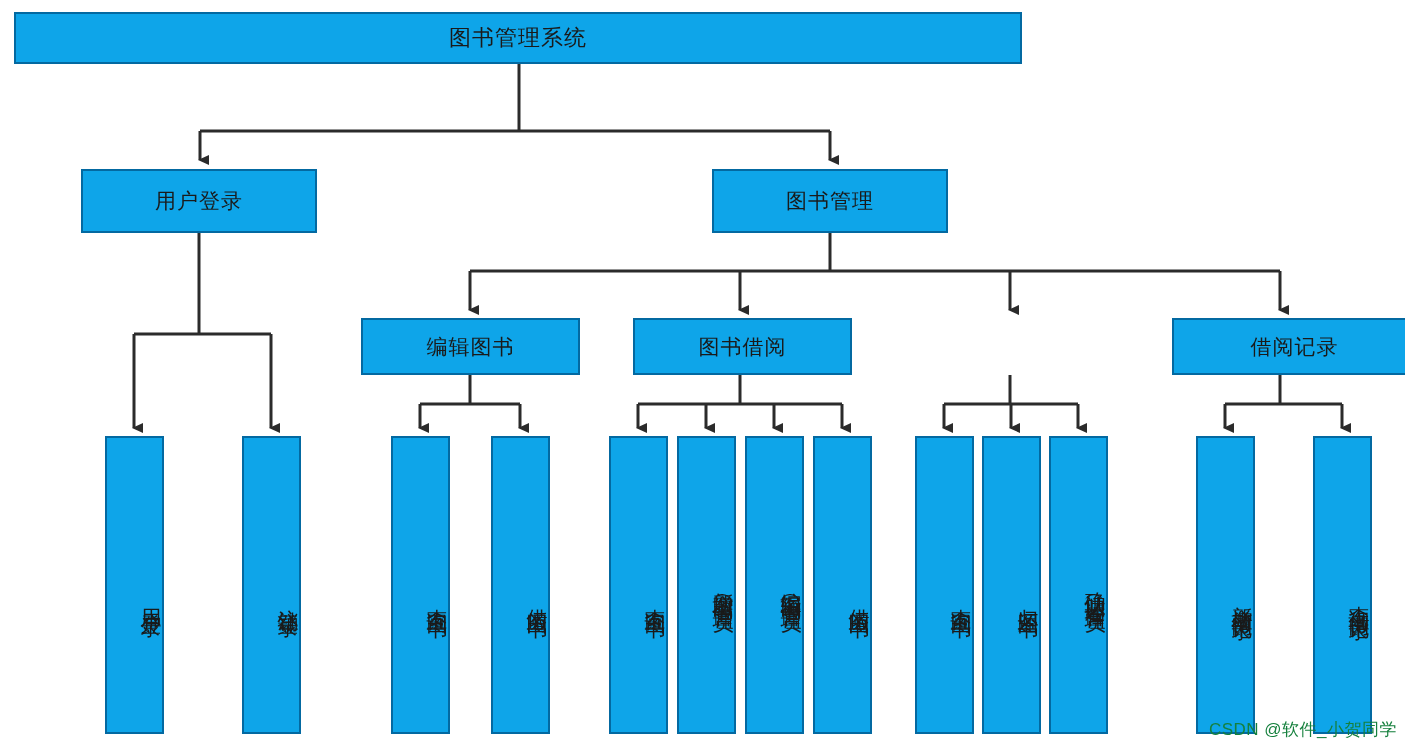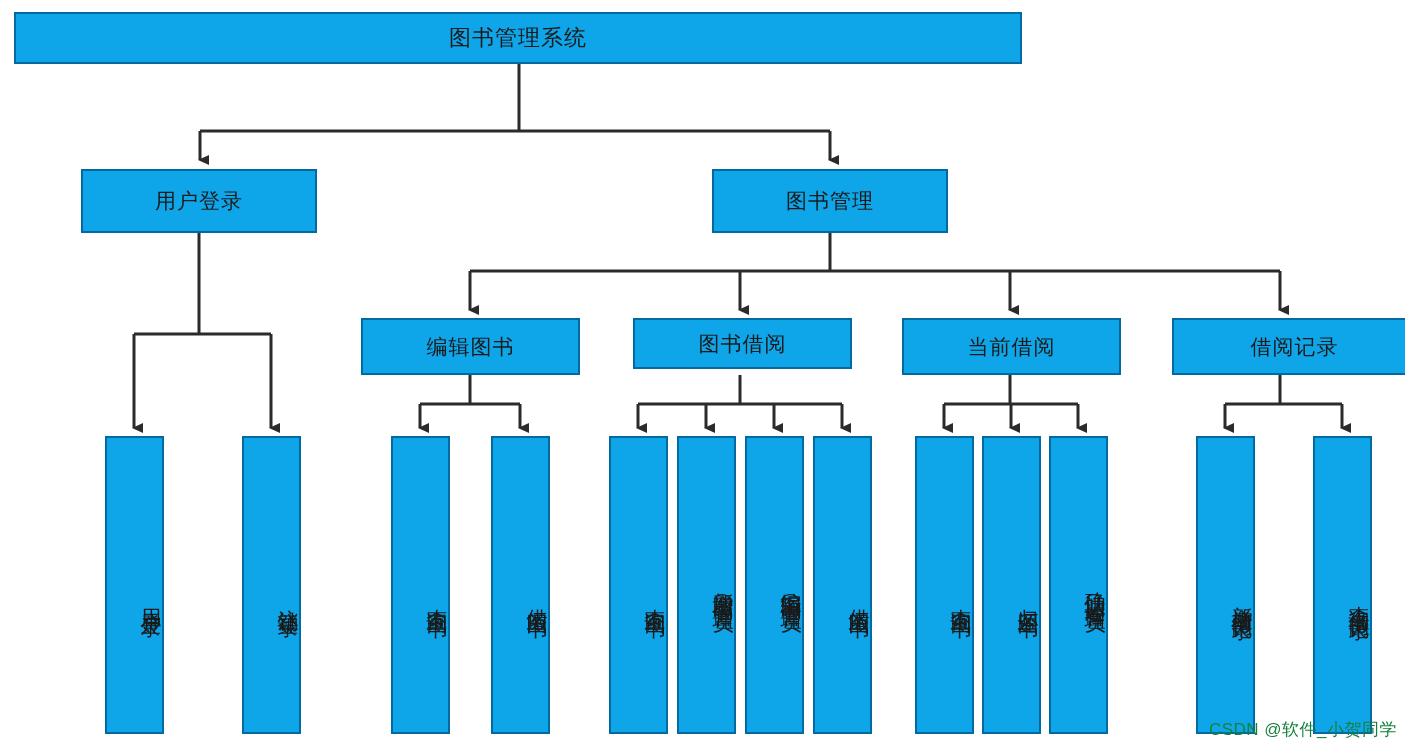--- a/index.html
+++ b/index.html
@@ -117,22 +117,21 @@
       <path d="M1342,404 L1342,428" marker-end="url(#arrow)"></path>
     </g>
   </svg>
 
   <div class="node horiz root" style="left:14px; top:12px; width:1008px; height:52px;">图书管理系统</div>
 
   <div class="node horiz" style="left:81px; top:169px; width:236px; height:64px;">用户登录</div>
   <div class="node horiz" style="left:712px; top:169px; width:236px; height:64px;">图书管理</div>
 
   <div class="node horiz" style="left:361px; top:318px; width:219px; height:57px;">编辑图书</div>
-  <div class="node horiz" style="left:633px; top:318px; width:219px; height:51px;">图书借阅</div>
-  <div class="node horiz" style="left:902px; top:318px; width:219px; height:57px;">当前借阅</div>
+  <div class="node horiz" style="left:633px; top:318px; width:219px; height:57px;">图书借阅</div>
   <div class="node horiz" style="left:1172px; top:318px; width:245px; height:57px;">借阅记录</div>
 
   <div class="node vert" style="left:105px; top:436px; width:59px; height:298px;">用户登录</div>
   <div class="node vert" style="left:242px; top:436px; width:59px; height:298px;">注销登录</div>
 
   <div class="node vert" style="left:391px; top:436px; width:59px; height:298px;">查询图书</div>
   <div class="node vert" style="left:491px; top:436px; width:59px; height:298px;">借阅图书</div>
 
   <div class="node vert" style="left:609px; top:436px; width:59px; height:298px;">查询图书</div>
   <div class="node vert top-aligned" style="left:677px; top:436px; width:59px; height:298px;">新增图书（管理员）</div>

